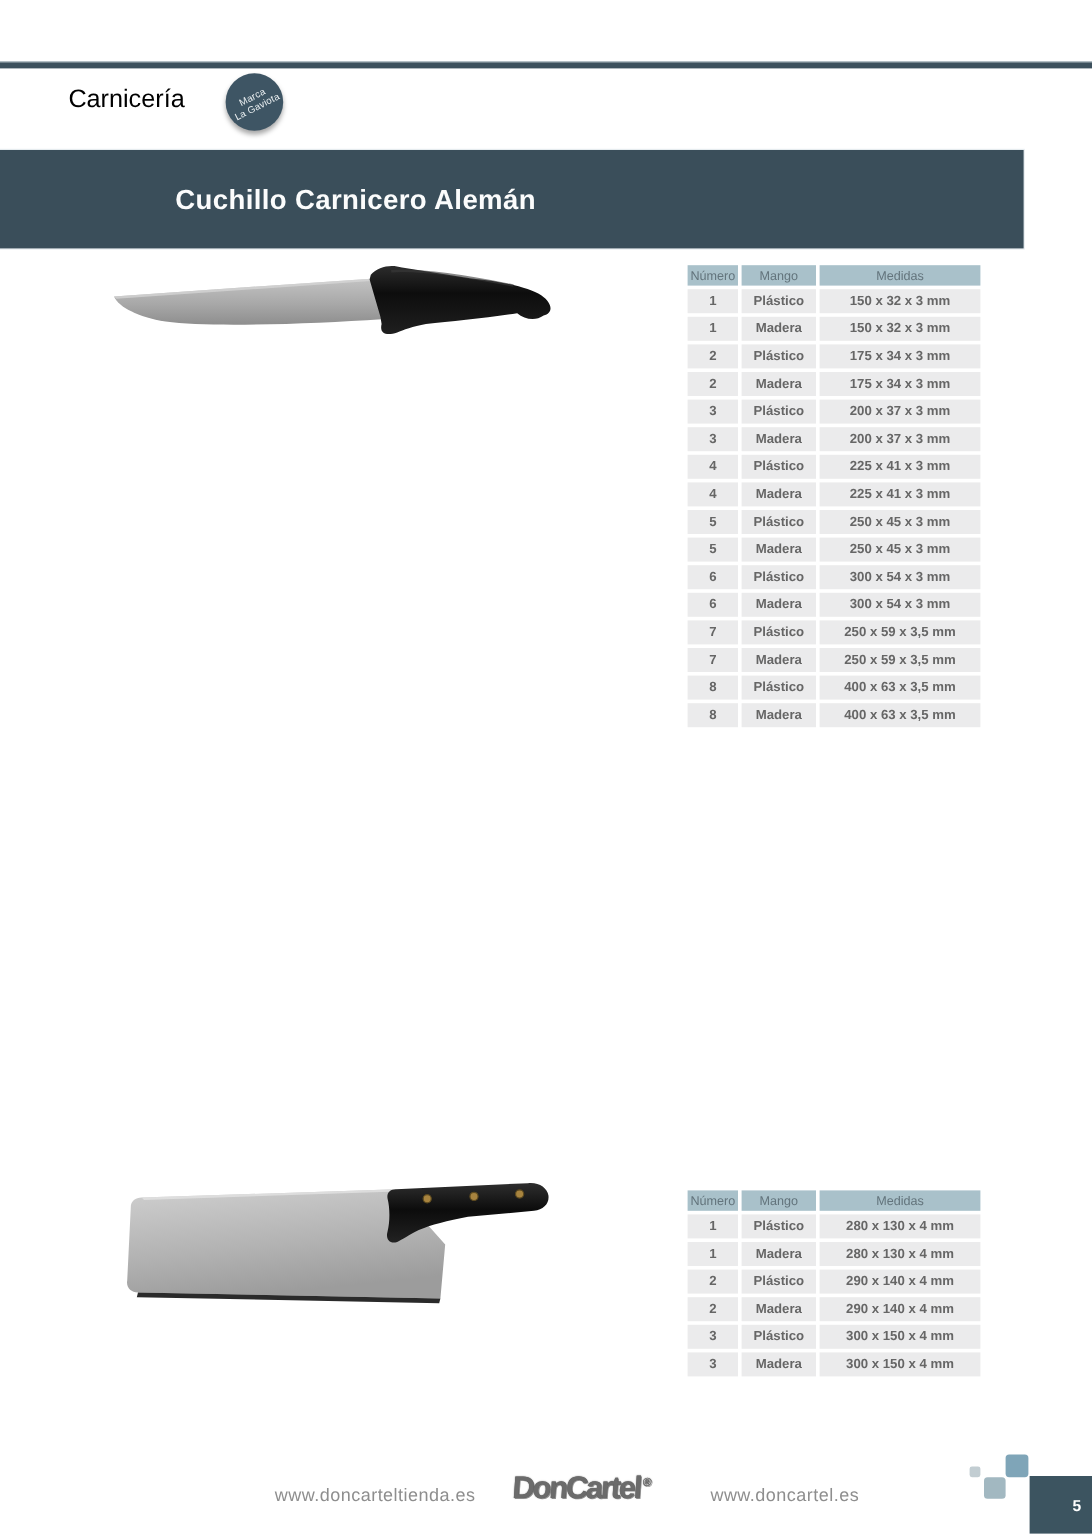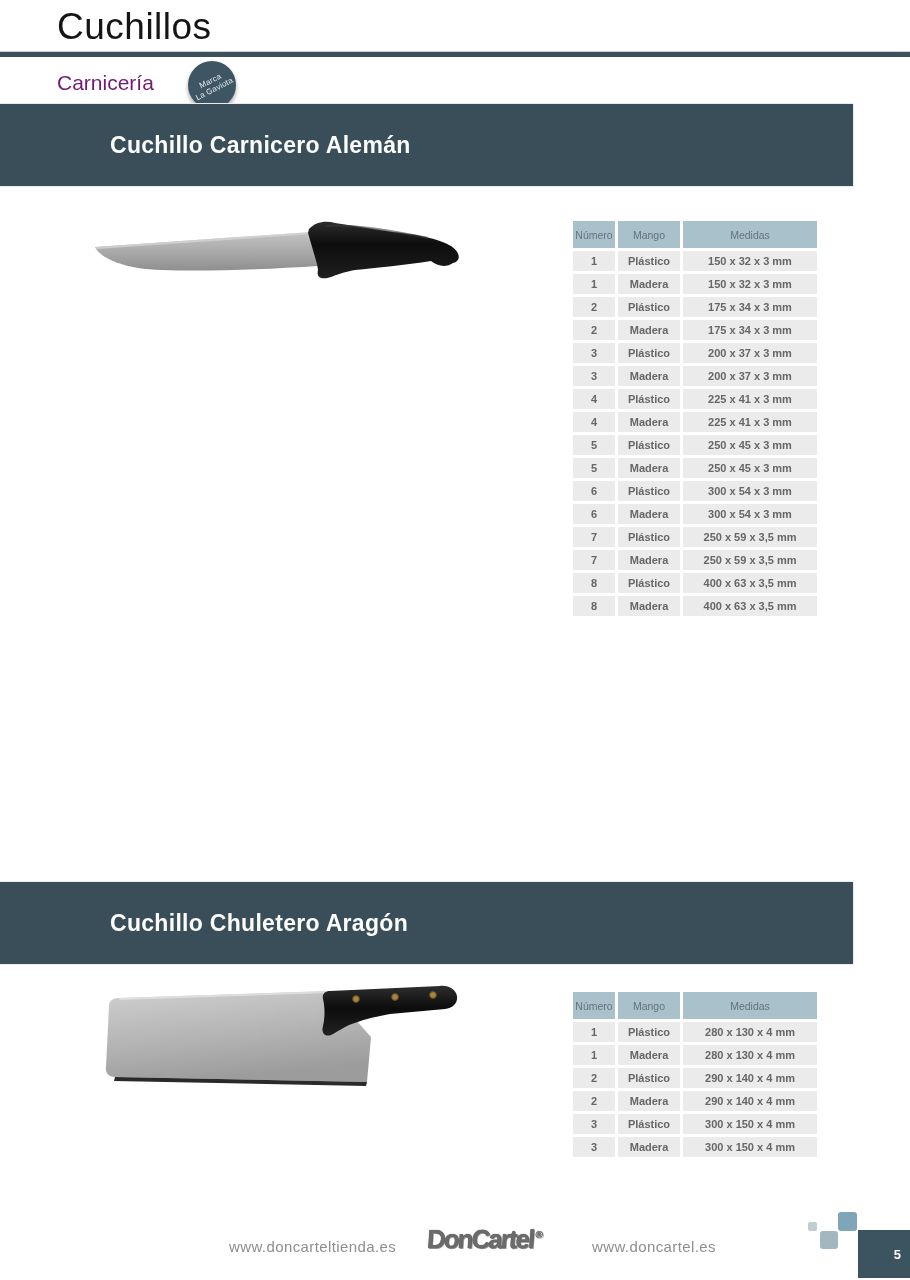--- a/index.html
+++ b/index.html
@@ -11,51 +11,51 @@
   
   .page-title{
     position:absolute;left:57px;top:6px;font-size:37px;font-weight:400;color:#151515;
     letter-spacing:0.5px;margin:0;
   }
   .title-rule{
     position:absolute;left:0;top:51px;width:910px;height:6px;background:#3d515d;
     border-top:1px solid #c7d1d6;
   }
   .subtitle{
-    position:absolute;left:57px;top:71px;font-size:21px;font-weight:400;color:#701a75;
+    position:absolute;left:57px;top:71px;font-size:21px;font-weight:400;color:#000000;
   }
   .badge{
     position:absolute;left:188px;top:61px;width:48px;height:48px;border-radius:50%;
     background:#3e5564;box-shadow:0 3px 4px rgba(0,0,0,.35);
     display:flex;align-items:center;justify-content:center;
   }
   .badge-inner{
     transform:rotate(-27deg);text-align:center;color:#e9eef0;
     font-size:8px;line-height:9px;letter-spacing:.2px;
   }
   
   .banner{
     position:absolute;left:0;width:853px;height:82px;background:#3a4e5a;
     display:flex;align-items:center;box-shadow:0 0 0 1px #e6ecef;
   }
-  .banner-1{top:104px;}
+  .banner-1{top:125px;padding-left:36px;}
   .banner-2{top:882px;}
   .banner-title{
     margin-left:110px;color:#fbfcfc;font-size:23px;font-weight:700;letter-spacing:.3px;
   }
   
   .spec-table{
     position:absolute;left:570px;width:250px;
     border-collapse:separate;border-spacing:3px;
   }
   .table-1{top:218px;}
   .table-2{top:989px;}
   .spec-table th{
     background:#a9c1ca;color:#63747c;font-size:10.5px;font-weight:400;
-    height:27px;text-align:center;padding:1px 2px;
+    height:17px;text-align:center;padding:1px 2px;
   }
   .spec-table td{
     background:#ebebec;color:#666666;font-size:11px;font-weight:600;
     height:20px;text-align:center;padding:1px 4px;white-space:nowrap;
   }
   .col-num{width:42px;}
   .col-mango{width:62px;}
   .col-med{width:134px;margin-left:38px;}
   
   .knife-1{position:absolute;left:88px;top:216px;}
@@ -82,21 +82,20 @@
     position:absolute;left:858px;top:1230px;width:52px;height:48px;background:#3c5460;
     color:#ffffff;font-size:13px;font-weight:700;
     display:flex;align-items:center;justify-content:flex-end;padding-right:9px;
   }
 </style>
 </head>
 <body>
 
 <div class="page">
 
-  <h1 class="page-title">Cuchillos</h1>
   <div class="title-rule"></div>
   <div class="subtitle">Carnicería</div>
   <div class="badge">
     <div class="badge-inner">
       <div>Marca</div>
       <div>La Gaviota</div>
     </div>
   </div>
 
   <div class="banner banner-1">
@@ -219,23 +218,20 @@
           <td class="col-med">400 x 63 x 3,5 mm</td>
         </tr>
         <tr>
           <td class="col-num">8</td>
           <td class="col-mango">Madera</td>
           <td class="col-med">400 x 63 x 3,5 mm</td>
         </tr>
       </tbody>
     </table>
 
-  <div class="banner banner-2">
-    <span class="banner-title">Cuchillo Chuletero Aragón</span>
-  </div>
 
   <svg class="knife-2" width="378" height="108" viewBox="0 0 378 108">
     <defs>
       <linearGradient id="blade2" x1="0" y1="0" x2="0.3" y2="1">
         <stop offset="0" stop-color="#cfcfcf"></stop>
         <stop offset="0.6" stop-color="#b2b2b2"></stop>
         <stop offset="1" stop-color="#9c9c9c"></stop>
       </linearGradient>
       <linearGradient id="handle2" x1="0" y1="0" x2="0" y2="1">
         <stop offset="0" stop-color="#2e2e2e"></stop>

